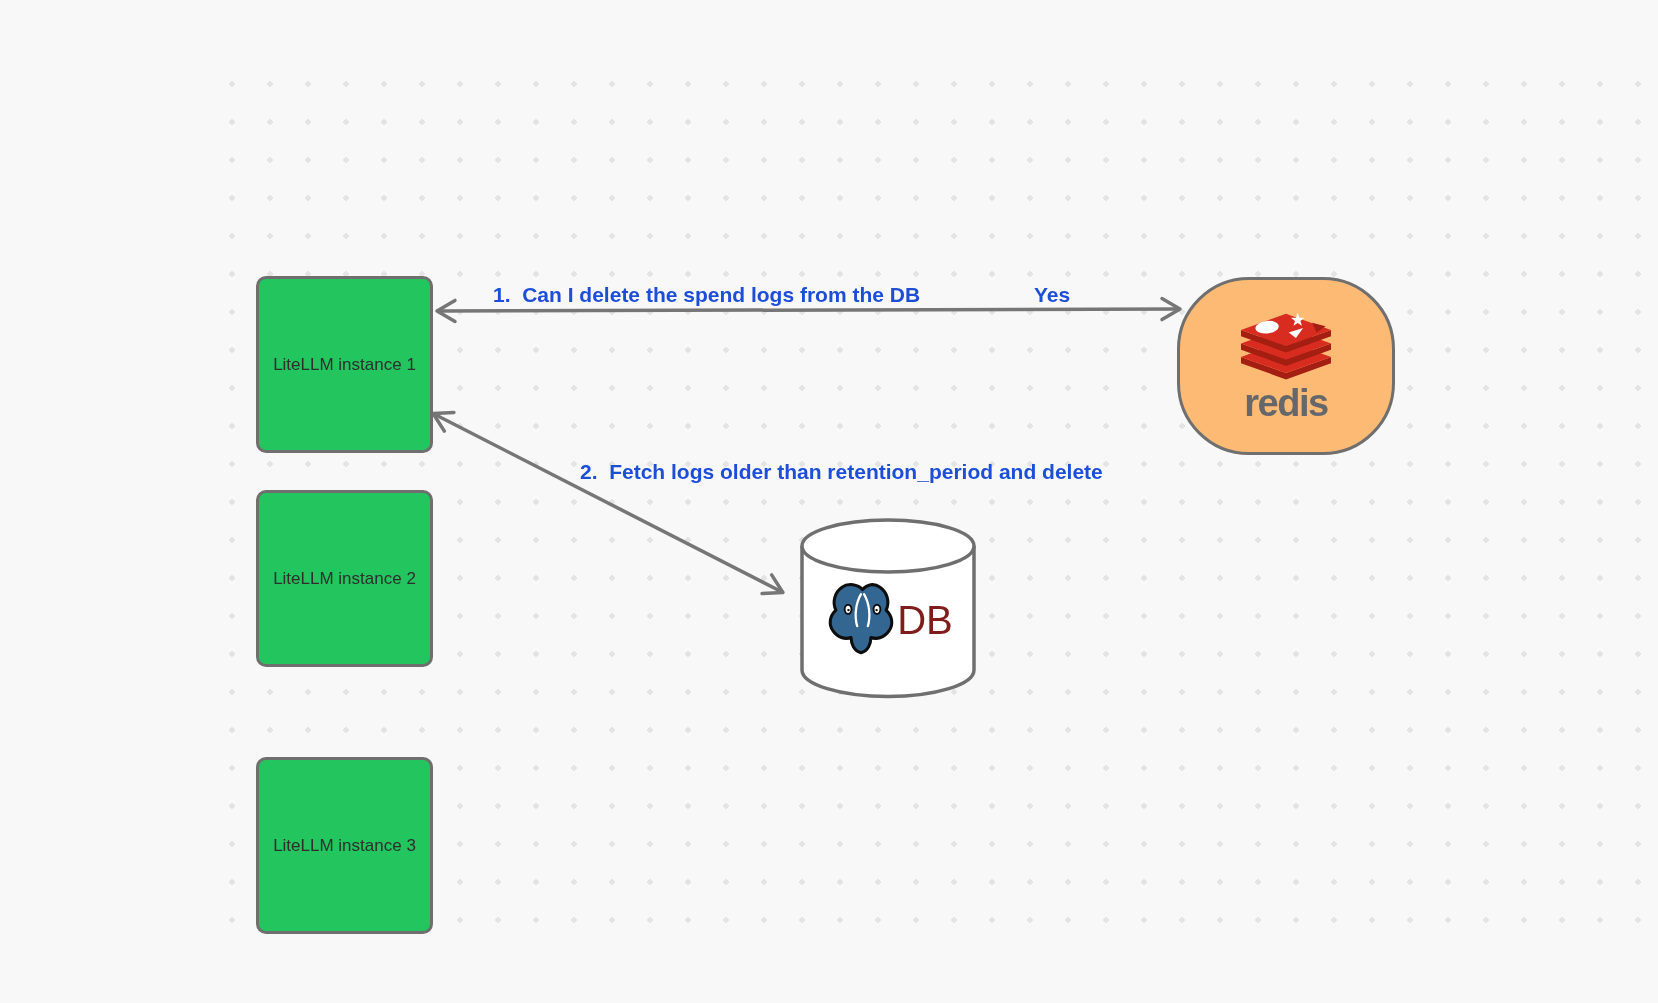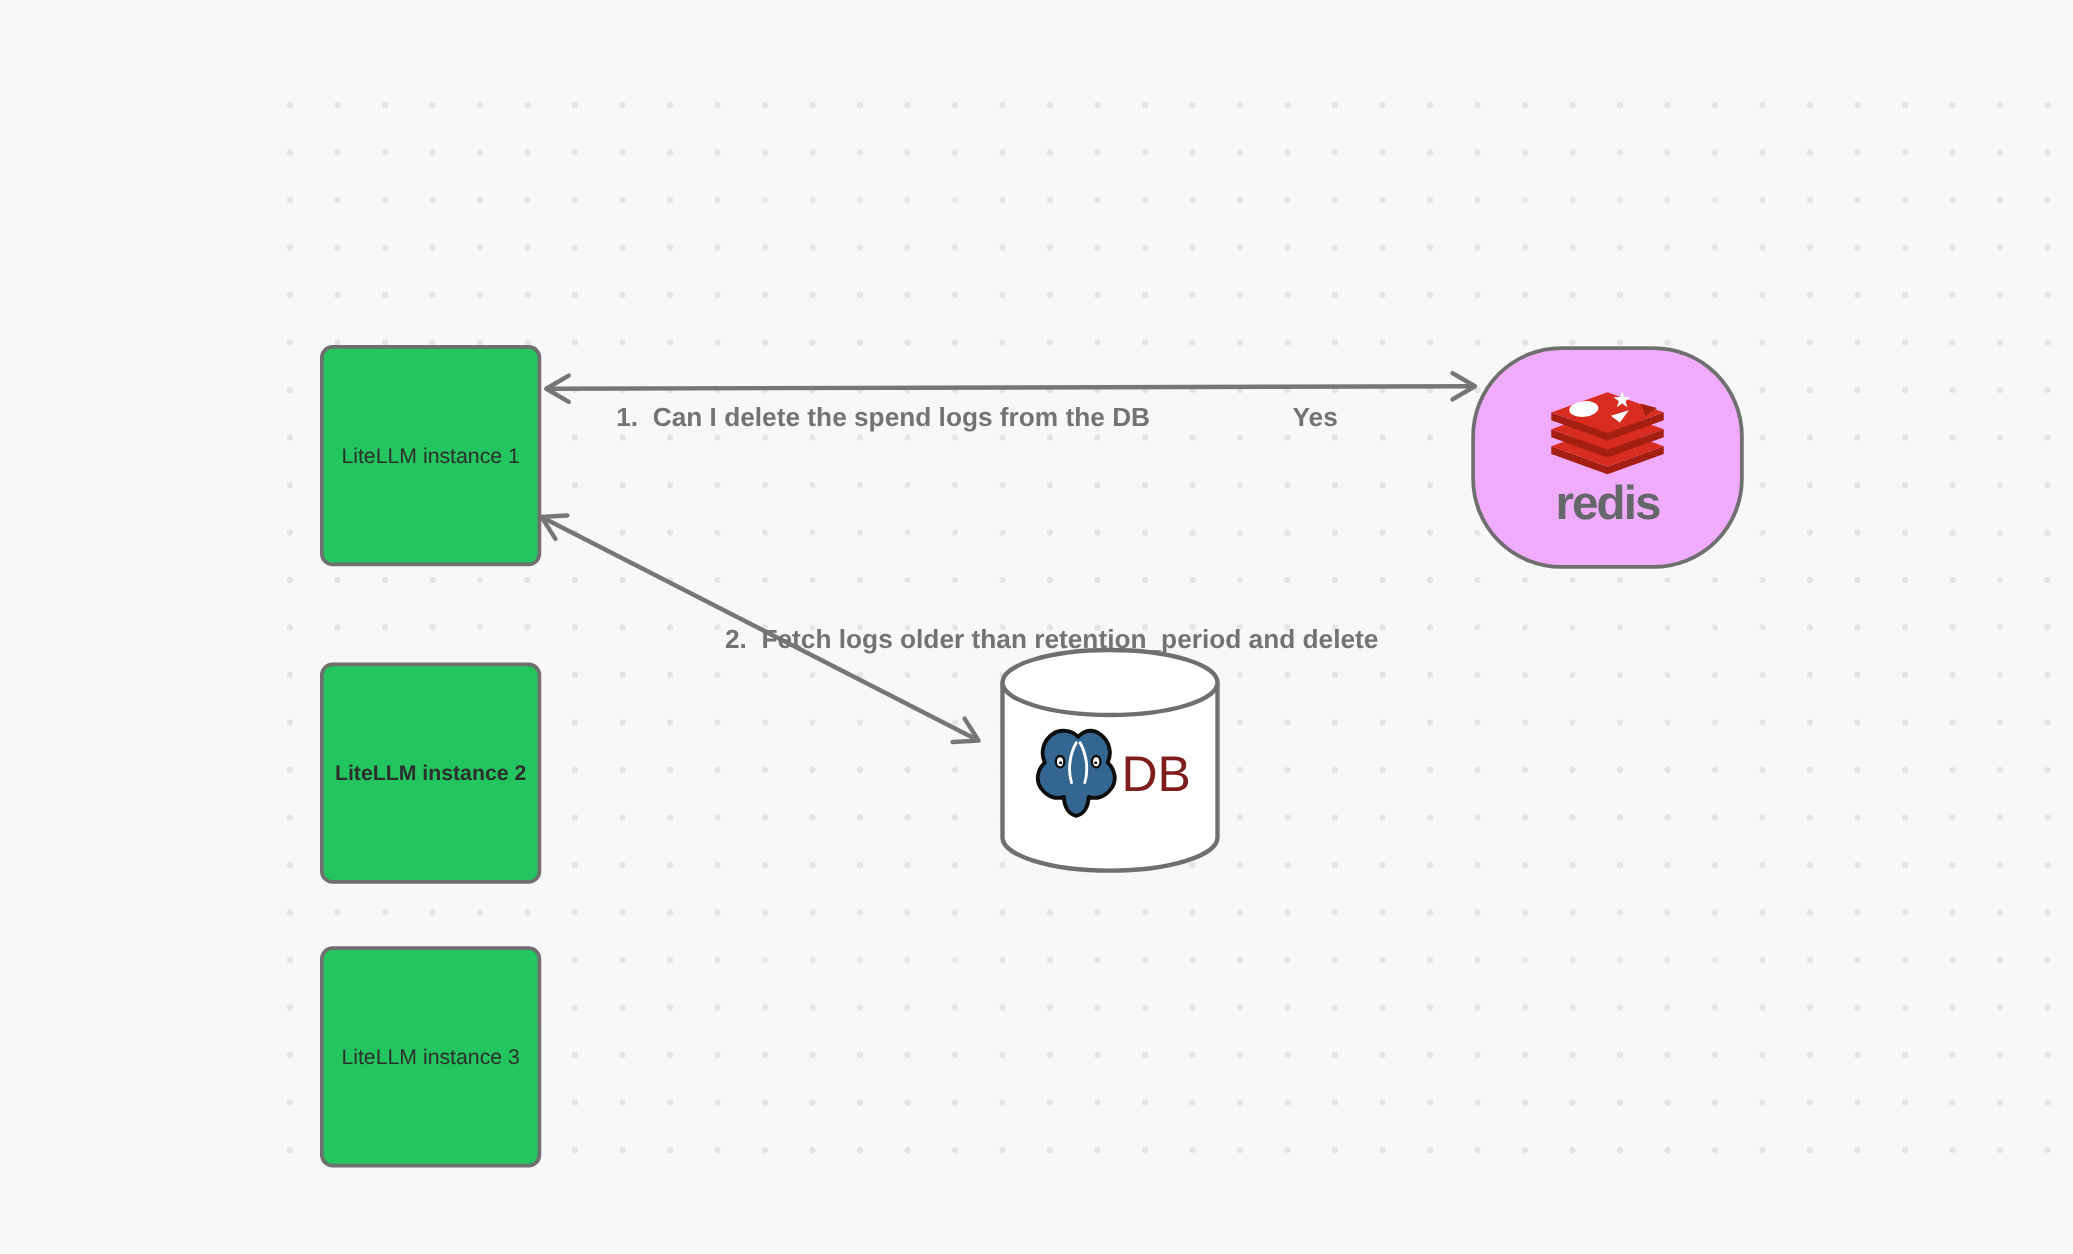--- a/index.html
+++ b/index.html
@@ -22,46 +22,46 @@
     width:177px; height:177px;
     background:#22c55e;
     border:3.5px solid #6f6f6f;
     border-radius:10px;
     box-sizing:border-box;
     display:flex; align-items:center; justify-content:center;
     font-size:17px; color:#2e2e2e;
     cursor:default;
   }
   .inst-1 { top:276px; }
-  .inst-2 { top:530px;font-weight:bold; }
+  .inst-2 { top:490px; }
   .inst-3 { top:757px; }
   .redis-node {
     position:absolute; left:1177px; top:277px;
     width:218px; height:178px;
-    background:#f0abfc;
+    background:#fdba74;
     border:3.5px solid #6f6f6f;
     border-radius:72px;
     box-sizing:border-box;
     display:flex; flex-direction:column; align-items:center; justify-content:center;
   }
   .redis-word {
     font-size:38px; font-weight:bold; line-height:1;
     letter-spacing:-1.5px; color:#65676a; margin-top:1px;
   }
   .db-node { position:absolute; left:799px; top:516px; width:178px; height:184px; }
   .db-cyl { position:absolute; left:0; top:0; }
   .db-content {
     position:absolute; left:6px; right:6px; top:62px; height:84px;
     display:flex; align-items:center; justify-content:center;
   }
   .db-label { font-size:40px; color:#7f1d1d; line-height:1; margin-left:-2px; }
   .arrow-label {
     position:absolute;
     font-size:21px; font-weight:bold; line-height:24px;
-    color:#737373; white-space:pre;margin-top:40px;
+    color:#1d4ed8; white-space:pre;
   }
   .label-1 { left:493px; top:283px; }
   .label-yes { left:1034px; top:283px; }
   .label-2 { left:580px; top:460px; }
 </style>
 </head>
 <body>
 
 <div class="canvas">
 

